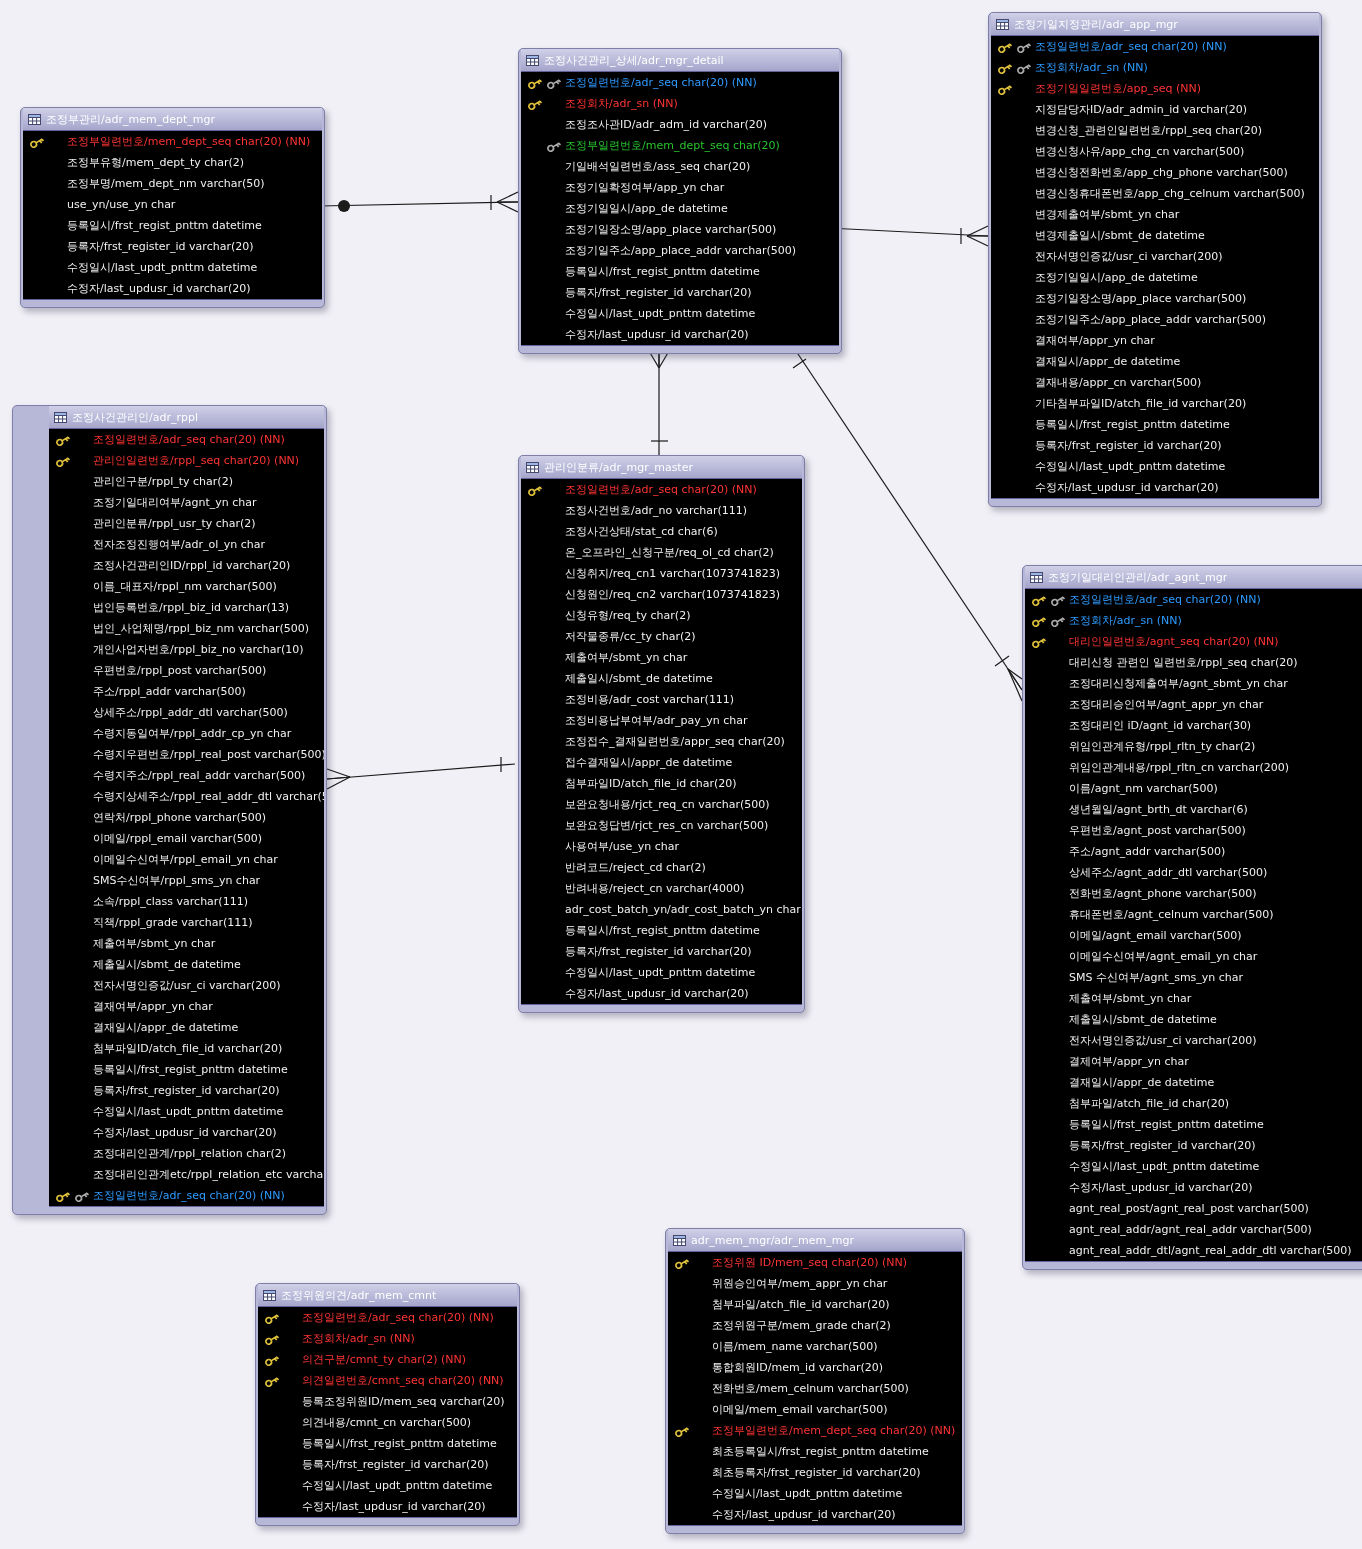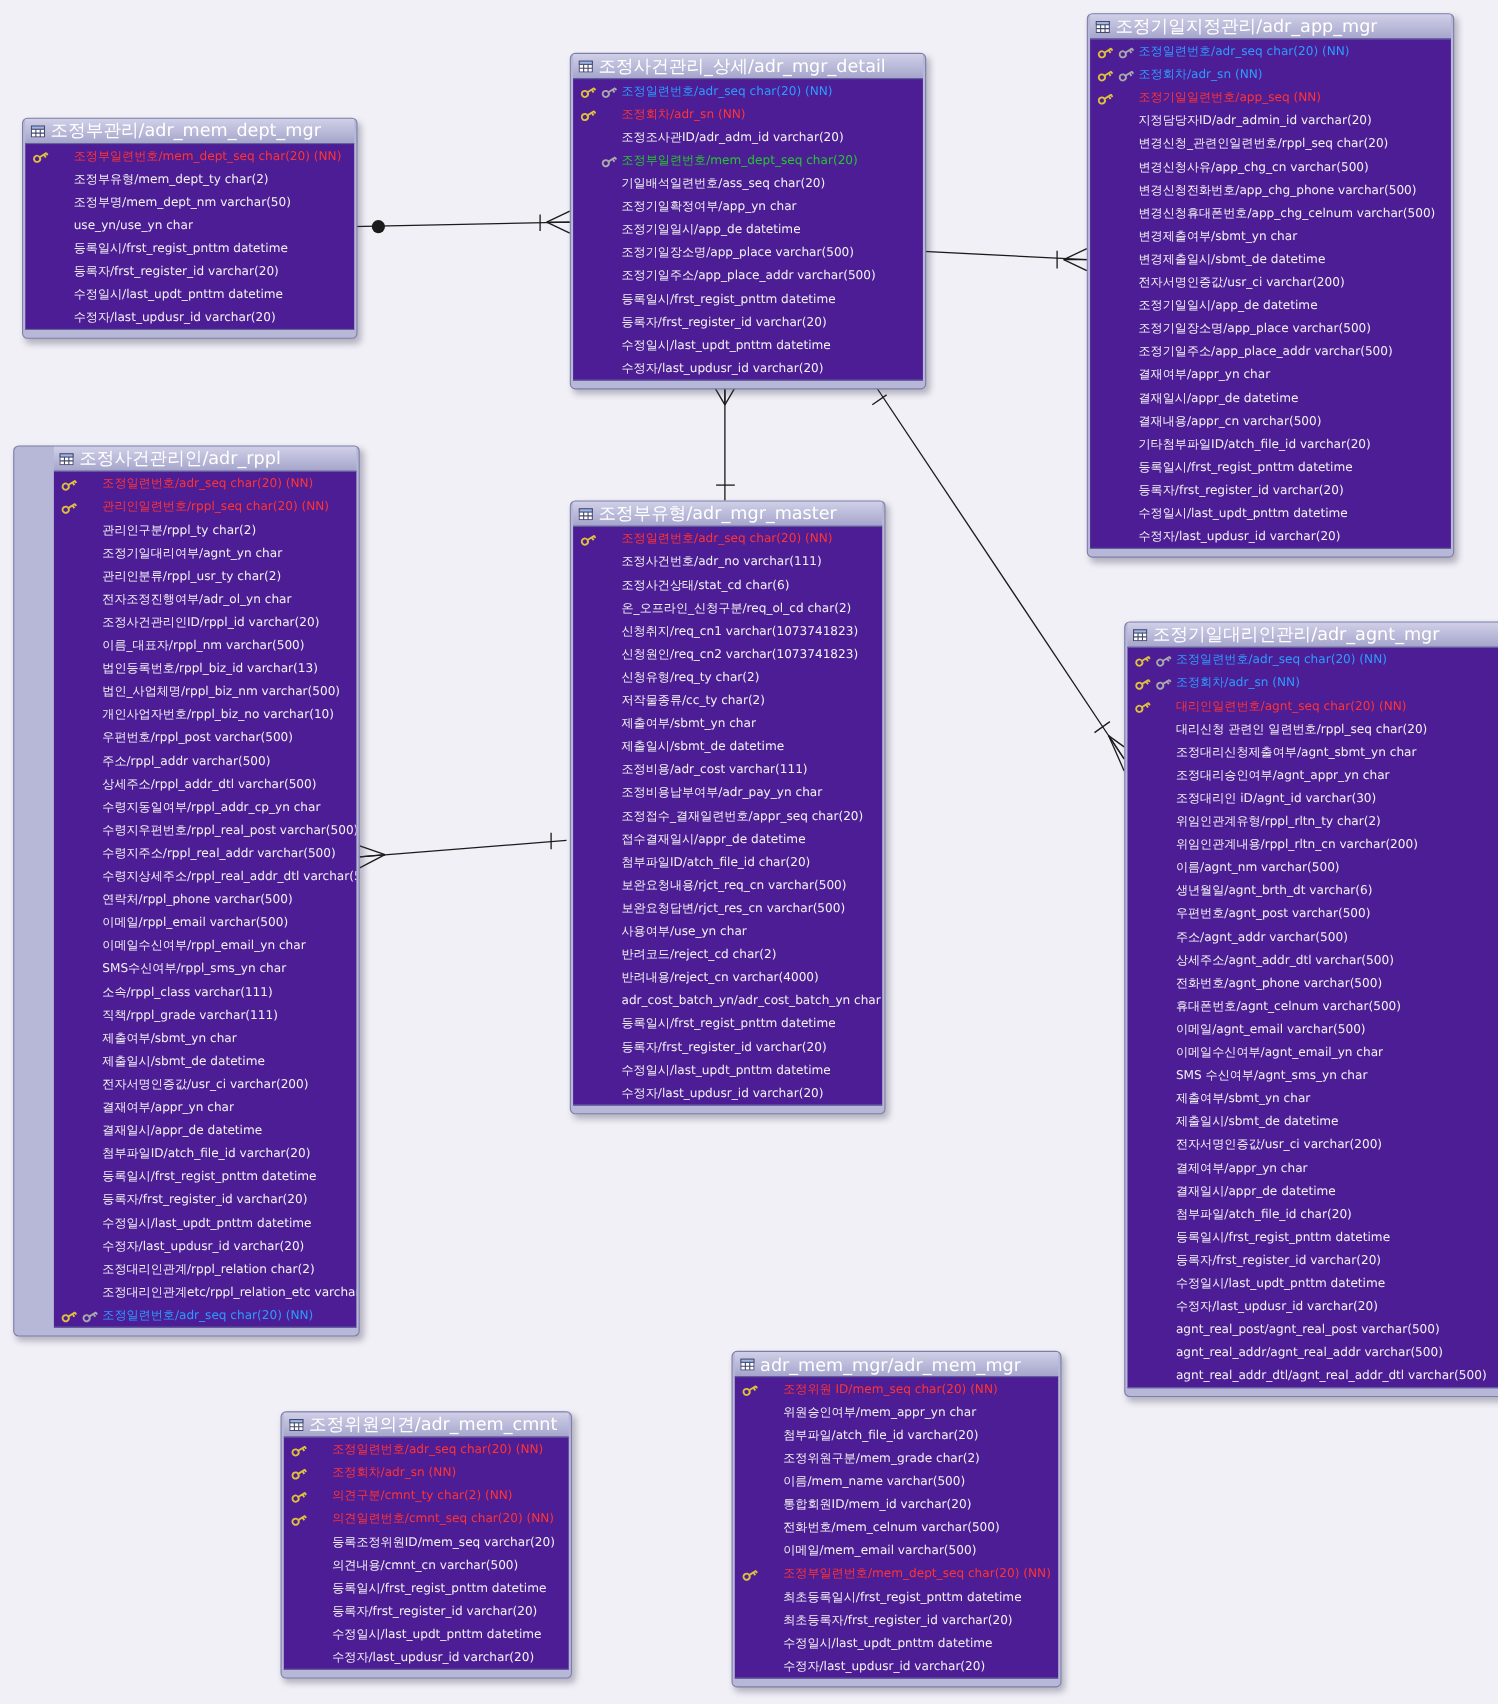--- a/index.html
+++ b/index.html
@@ -5,25 +5,25 @@
   *{margin:0;padding:0;box-sizing:border-box}
   html,body{width:1362px;height:1549px}
   body{position:relative;background:#f1f0f6;overflow:hidden;
        font-family:"DejaVu Sans","Liberation Sans",sans-serif}
   #canvas{position:absolute;inset:0}
   #relations{position:absolute;left:0;top:0;width:1362px;height:1549px;z-index:0}
   .entity{position:absolute;z-index:1;border:1px solid #7e7ea8;border-radius:5px;
           background:#b7b7d8;box-shadow:3px 4px 6px rgba(60,60,90,.35);
           overflow:hidden;padding:0 2px}
   .ehead{height:22px;display:flex;align-items:center;gap:5px;padding:0 5px;
-         background:linear-gradient(#d0d0e8,#a5a5cc);color:#ffffff;font-size:16px;
+         background:linear-gradient(#d0d0e8,#a5a5cc);color:#ffffff;font-size:11px;
          white-space:nowrap;overflow:hidden}
   .ticon{display:inline-flex;flex:0 0 auto}
   .etitle{white-space:nowrap;overflow:hidden}
-  .ebody{background:#4c1d95;border-top:1px solid #63639a;border-bottom:1px solid #63639a}
+  .ebody{background:#000000;border-top:1px solid #63639a;border-bottom:1px solid #63639a}
   .frow{position:relative;height:21px;line-height:21px;padding-left:44px;
         font-size:11px;color:#f1f1f1;white-space:nowrap;overflow:hidden}
   .keys{position:absolute;left:6px;top:0;height:21px;display:inline-flex;align-items:center;gap:2px}
   .key{width:17px;display:inline-flex;transform:rotate(-32deg)}
   .kslot{width:17px;display:inline-block}
   .efoot{height:7px}
 </style>
 </head>
 <body>
 
@@ -296,21 +296,21 @@
     </div>
     <div class="entity" style="left: 518px; top: 455px; width: 287px;">
       <div class="ehead">
         <span class="ticon">
           <svg width="13" height="11" viewBox="0 0 13 11">
             <rect x="0.5" y="0.5" width="12" height="10" fill="#ffffff" stroke="#44486e"></rect>
             <rect x="0.5" y="0.5" width="12" height="3" fill="#9db6e4" stroke="#44486e"></rect>
             <path d="M4.6 3.5v7M8.6 3.5v7M0.5 7h12" stroke="#44486e" fill="none"></path>
           </svg>
         </span>
-        <span class="etitle">조정부유형/adr_mgr_master</span>
+        <span class="etitle">관리인분류/adr_mgr_master</span>
       </div>
       <div class="ebody">
         <div class="frow"><span class="keys">
             <span class="key">
               <svg width="16" height="10" viewBox="0 0 16 10">
                 <circle cx="4" cy="5" r="2.8" fill="none" stroke="#dfc03c" stroke-width="1.7"></circle>
                 <path d="M6.8 5h7.4M11.4 5v3.1M13.9 5v2.3" fill="none" stroke="#dfc03c" stroke-width="1.7"></path>
               </svg>
             </span>
           </span><span class="flabel" style="color: rgb(255, 52, 52);">조정일련번호/adr_seq char(20) (NN)</span></div>

